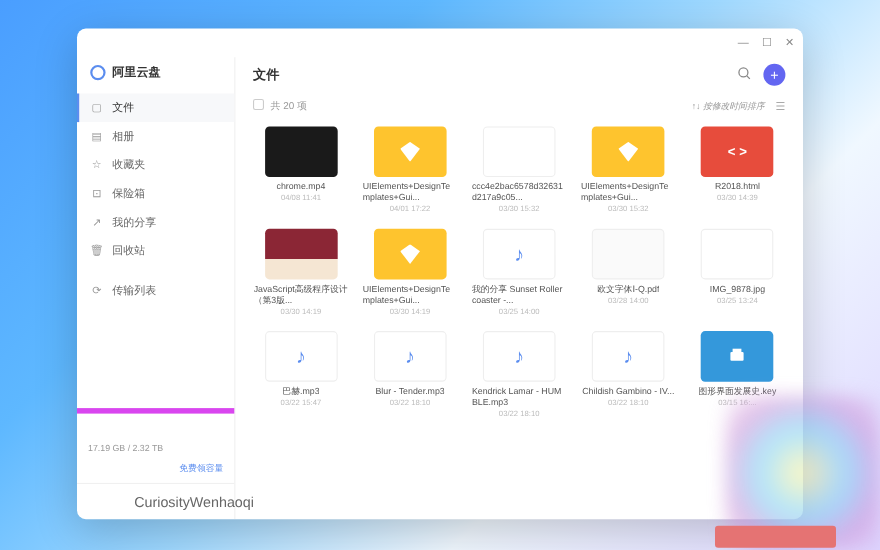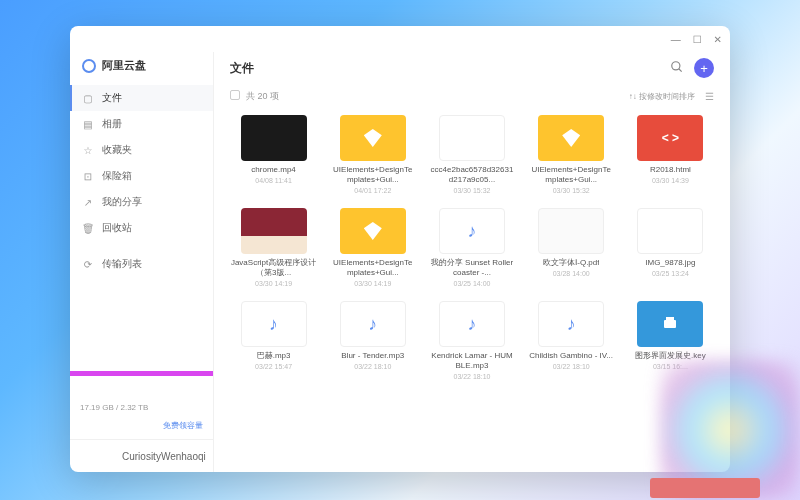--- a/index.html
+++ b/index.html
@@ -15,51 +15,51 @@
 .brand-ico { width:14px; height:14px; border-radius:50%; border:2px solid #5b8def; }
 .nav { flex:1; }
 .nav-item { display:flex; align-items:center; gap:8px; padding:6px 12px; cursor:pointer; color:#666; }
 .nav-item.active { background:#f7f8fa; color:#333; border-left:2px solid #5b8def; padding-left:10px; }
 .nav-ico { width:12px; height:12px; display:flex; align-items:center; justify-content:center; font-size:10px; color:#999; }
 .nav-sep { height:10px; }
 .storage { padding:8px 10px; border-top:5px solid #d946ef; font-size:8px; color:#999; display:flex; justify-content:space-between; align-items:center; }
 .storage a { color:#5b8def; text-decoration:none; font-size:8px;margin-top:36px; }
 .user { display:flex; align-items:center; gap:6px; padding:8px 10px; border-top:1px solid #f0f0f0; }
 .avatar { width:16px; height:16px; border-radius:50%; background:#bbb; }
-.username { font-size:10px; color:#666;margin-left:36px; }
+.username { font-size:13px; color:#666;margin-left:36px; }
 .main { flex:1; display:flex; flex-direction:column; min-width:0; }
 .header { display:flex; align-items:center; justify-content:space-between; padding:6px 16px 8px; }
 .header-title { font-size:12px; font-weight:600; color:#333; }
 .header-acts { display:flex; align-items:center; gap:10px; }
 .search-ico { font-size:12px; color:#888; cursor:pointer; }
 .add-btn { width:20px; height:20px; border-radius:50%; background:#6366f1; color:#fff; display:flex; align-items:center; justify-content:center; font-size:13px; cursor:pointer; }
 .toolbar { display:flex; align-items:center; justify-content:space-between; padding:4px 16px 8px; font-size:9px; color:#999; }
 .tb-left { display:flex; align-items:flex-start; gap:6px; }
 .checkbox { width:10px; height:10px; border:1px solid #ccc; border-radius:2px; }
 .tb-right { display:flex; align-items:center; gap:10px; }
-.sort { cursor:pointer; font-size:8px; }
+.sort { cursor:pointer; font-size:8px;font-style:italic; }
 .view-ico { cursor:pointer; color:#aaa; font-size:10px; }
 .grid-wrap { flex:1; overflow-y:auto; padding:0 12px 8px; position:relative; }
 .grid-wrap::-webkit-scrollbar { width:4px; }
 .grid-wrap::-webkit-scrollbar-thumb { background:#ccc; border-radius:2px; }
 .grid { display:grid; grid-template-columns:repeat(5,1fr); gap:6px 4px; }
 .file { display:flex; flex-direction:column; align-items:center; padding:4px 2px; cursor:pointer; }
 .thumb { width:66px; height:46px; border-radius:4px; display:flex; align-items:center; justify-content:center; margin-bottom:4px; position:relative; overflow:hidden; }
 .th-black { background:#1a1a1a; }
 .th-sketch { background:#fec42e; }
 .th-sketch::after { content:''; width:18px; height:18px; background:#fff; clip-path:polygon(50% 0,100% 35%,50% 100%,0 35%); }
 .th-white { background:#fff; border:1px solid #eee; }
 .th-audio { background:#fff; border:1px solid #eee; }
 .th-audio::after { content:'♪'; color:#5b8def; font-size:18px; }
 .th-html { background:#e74c3c; color:#fff; font-size:12px; font-weight:bold; }
 .th-key { background:#3498db; }
 .th-key::after { content:''; width:12px; height:8px; background:#fff; border-radius:1px; box-shadow:0 -5px 0 -2px #fff; }
 .th-book { background:linear-gradient(#8b2635 60%,#f5e6d3 60%); }
 .th-pdf { background:#fafafa; border:1px solid #eee; }
-.fname { font-size:8px; color:#555; text-align:center; line-height:1.25; max-width:86px; overflow:hidden; display:-webkit-box; -webkit-line-clamp:2; -webkit-box-orient:vertical; word-break:break-all; }
+.fname { font-size:8px; color:#555; text-align:left; line-height:1.25; max-width:86px; overflow:hidden; display:-webkit-box; -webkit-line-clamp:2; -webkit-box-orient:vertical; word-break:break-all; }
 .fdate { font-size:7px; color:#bbb; margin-top:2px; }
 </style>
 </head>
 <body>
 
 <div class="window">
   <div class="titlebar">
     <span>—</span>
     <span>☐</span>
     <span>✕</span>

